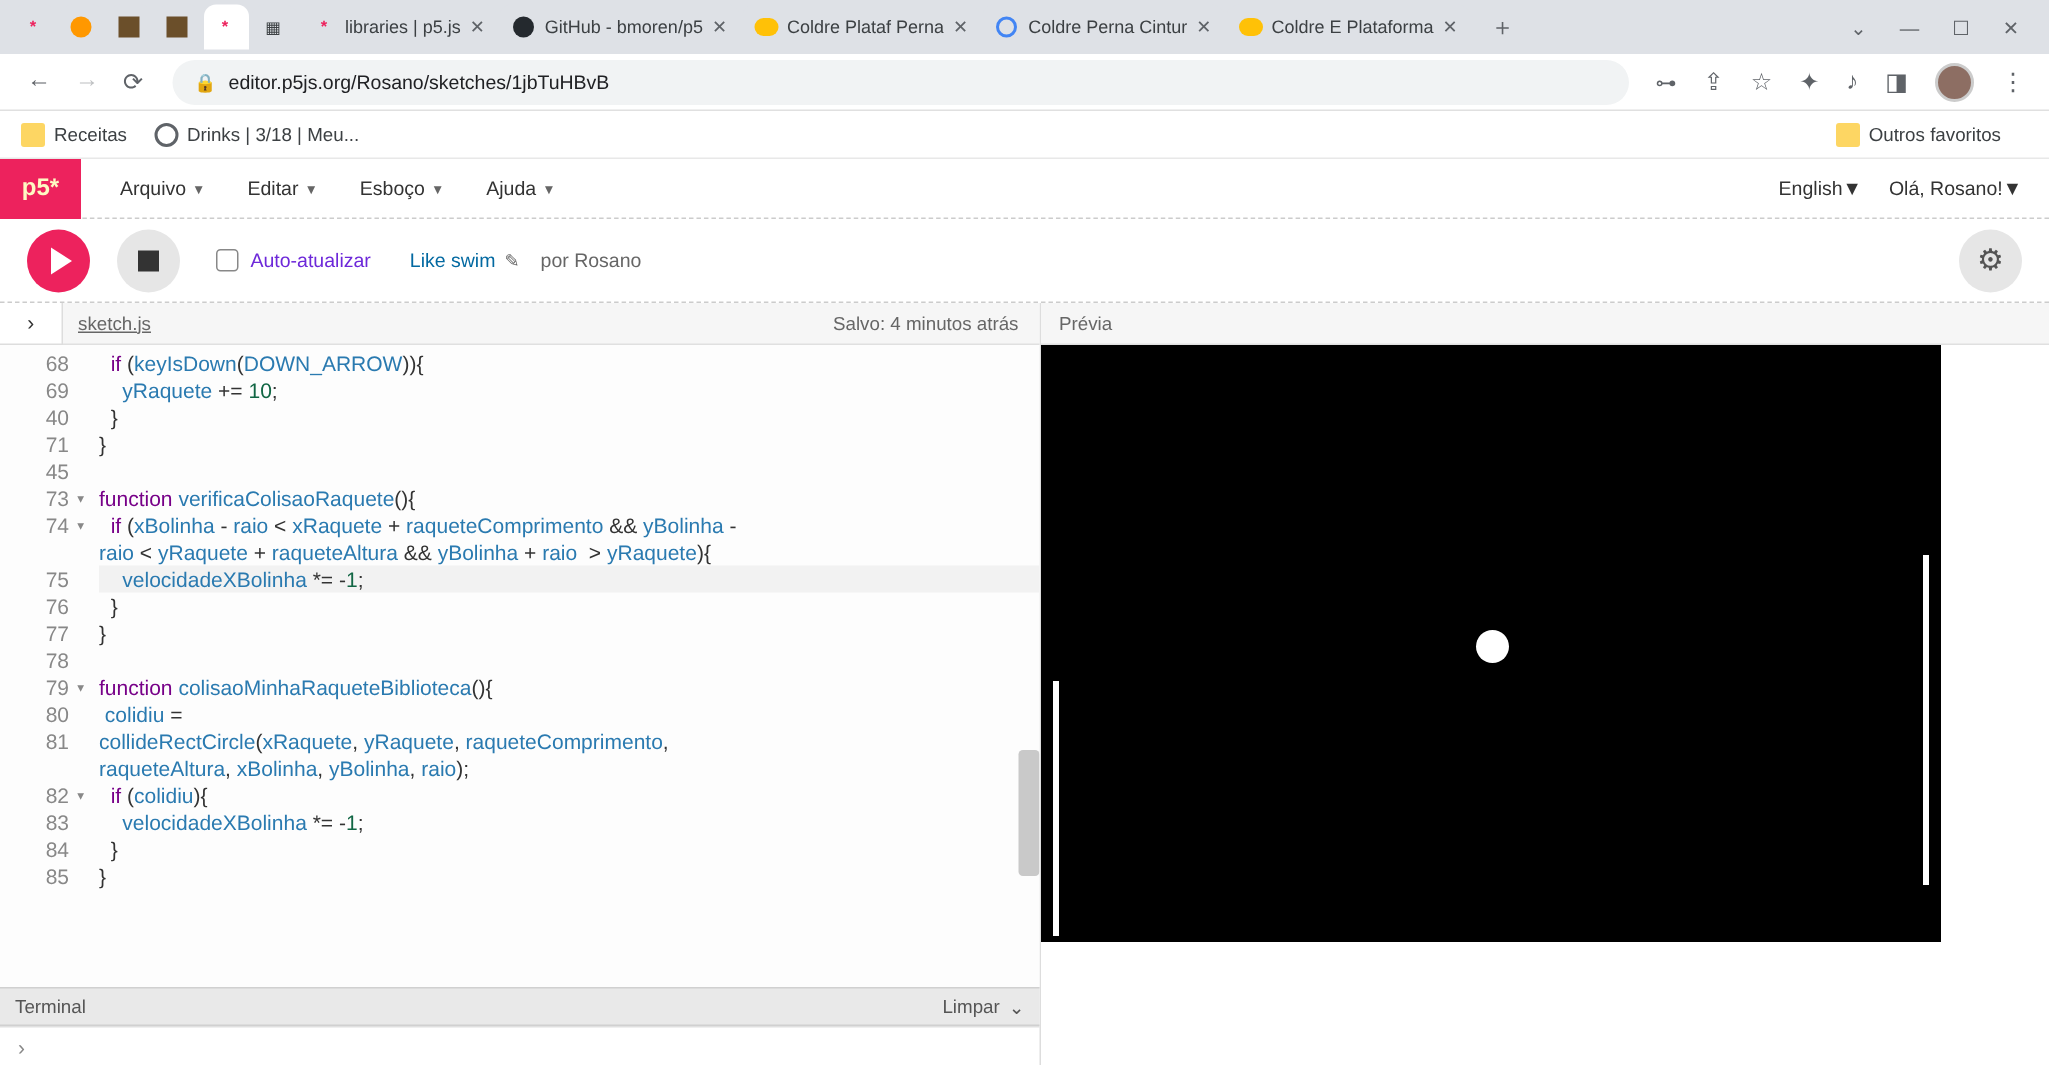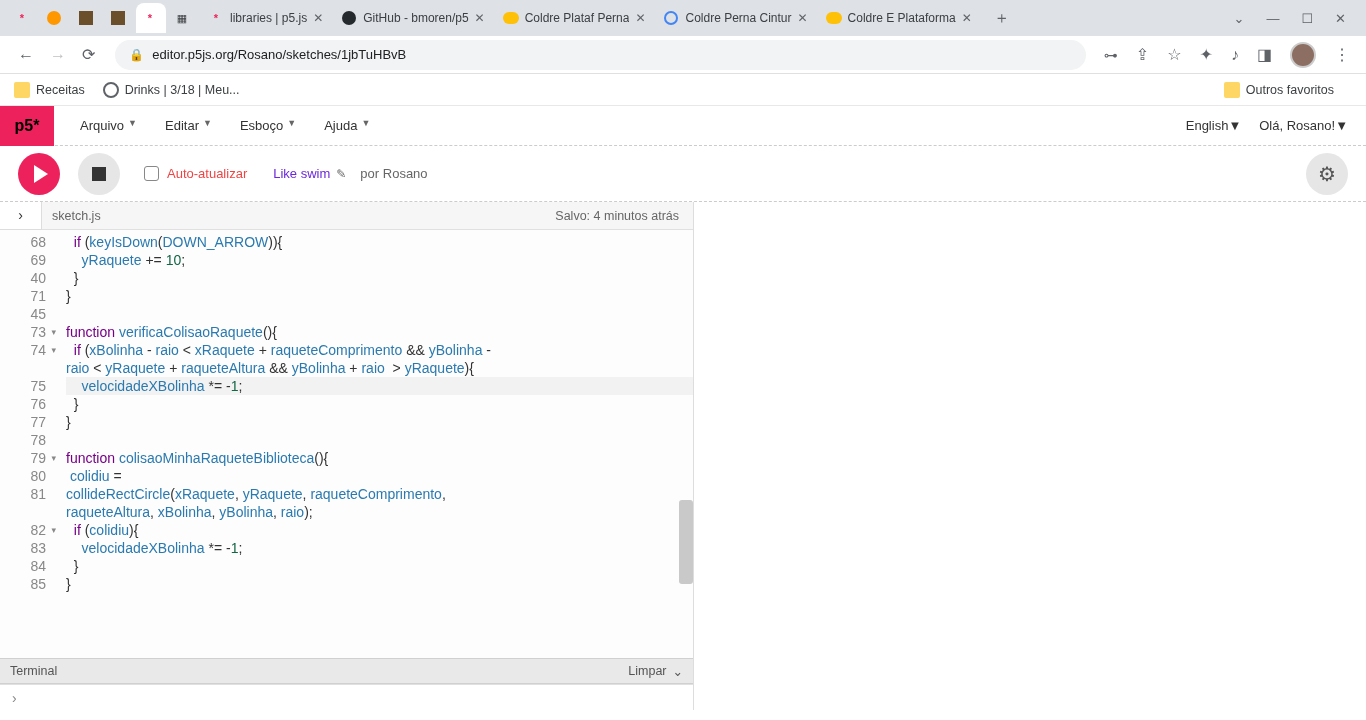--- a/index.html
+++ b/index.html
@@ -26,45 +26,45 @@
 .avatar { width:26px; height:26px; border-radius:50%; background:#8d6e63; border:2px solid #ccc;}
 
 .bookmarks { height:32px; background:#fff; display:flex; align-items:center; padding:0 14px; font-size:12.5px; color:#3c4043; border-bottom:1px solid #e8e8e8;}
 .bookmarks .bm { display:flex; align-items:center; margin-right:18px; cursor:pointer;}
 .bookmarks .bm .ficon{width:16px;height:16px;margin-right:6px;background:#fdd663;border-radius:2px;}
 .bookmarks .bm .gicon{width:16px;height:16px;margin-right:6px;border:2px solid #5f6368;border-radius:50%;}
 .bookmarks .spacer{flex:1;}
 
 
 .p5-menubar { height:40px; background:#fff; display:flex; align-items:center; border-bottom:1px dashed #ccc;}
-.p5-logo { width:54px; height:40px; background:#ed225d; color:#000000; display:flex; align-items:center; justify-content:center; font-weight:bold; font-size:16px;}
+.p5-logo { width:54px; height:40px; background:#ed225d; color:#fef9c3; display:flex; align-items:center; justify-content:center; font-weight:bold; font-size:16px;}
 .p5-menus { display:flex; gap:0; padding-left:12px;}
-.p5-menus .mi{ padding:8px 14px; font-size:13px; color:#333; cursor:pointer; display:flex; align-items:flex-start;}
+.p5-menus .mi{ padding:8px 14px; font-size:13px; color:#333; cursor:pointer; display:flex; align-items:center;}
 .p5-menus .mi .caret{margin-left:4px; font-size:9px; color:#666;}
 .p5-right { margin-left:auto; display:flex; align-items:flex-start; padding-right:18px; gap:18px;}
 .p5-right .mi{font-size:13px; color:#333; cursor:pointer; display:flex; align-items:center;}
 
 .p5-toolbar { height:56px; background:#fff; display:flex; align-items:center; padding:0 18px; border-bottom:1px dashed #ccc;}
 .play-btn { width:42px; height:42px; border-radius:50%; background:#ed225d; display:flex; align-items:center; justify-content:center; cursor:pointer; margin-right:18px;}
 .play-btn::after{content:"";border-left:14px solid #fff;border-top:9px solid transparent;border-bottom:9px solid transparent;margin-left:3px;}
 .stop-btn { width:42px; height:42px; border-radius:50%; background:#e6e6e6; display:flex; align-items:center; justify-content:center; cursor:pointer; margin-right:24px;}
 .stop-btn::after{content:"";width:14px;height:14px;background:#333;}
-.auto-up{ display:flex; align-items:center; font-size:13px; color:#ef4444; margin-right:26px;}
+.auto-up{ display:flex; align-items:center; font-size:13px; color:#6d28d9; margin-right:26px;}
 .auto-up .chk{width:15px;height:15px;border:1.5px solid #888;border-radius:3px;margin-right:8px;}
-.sketch-title{font-size:13px;color:#6d28d9;margin-right:6px;}
+.sketch-title{font-size:13px;color:#0369a1;margin-right:6px;}
 .pencil{font-size:12px;color:#666;margin-right:14px;}
 .author{font-size:13px;color:#666;}
 .gear-wrap{margin-left:auto;}
 .gear-btn{width:42px;height:42px;border-radius:50%;background:#e6e6e6;display:flex;align-items:center;justify-content:center;cursor:pointer;font-size:20px;color:#555;}
 
 .editor-area{ display:flex; height:508px; }
 .left-col{ width:694px; display:flex; flex-direction:column; border-right:1px solid #ddd;}
 .file-header{height:28px;background:#f6f6f6;border-bottom:1px solid #e0e0e0;display:flex;align-items:center;font-size:12.5px;color:#666;}
 .expand-btn{width:42px;height:28px;border:1px solid #ddd;background:#fff;display:flex;align-items:center;justify-content:center;cursor:pointer;font-size:14px;color:#333;margin-right:10px;border-left:none;border-top:none;}
-.file-name{flex:0 0 auto;}
+.file-name{flex:0 0 auto;text-decoration:underline;}
 .saved{margin-left:auto;padding-right:14px;}
 
 .code-wrap{flex:1;display:flex;background:#fdfdfd;font-family:Consolas,Menlo,monospace;font-size:14px;line-height:18px;overflow:hidden;position:relative;}
 .gutter{width:52px;text-align:right;padding:3px 6px 3px 0;color:#888;background:#fdfdfd;user-select:none;}
 .gutter .ln{height:18px;position:relative;}
 .gutter .fold::after{content:"▾";position:absolute;right:-10px;font-size:9px;color:#888;}
 .code{flex:1;padding:3px 0 18px 14px;white-space:pre;color:#333;position:relative;}
 .code .row{height:18px;}
 .hl-line{background:#f2f2f2;}
 .kw{color:#708;}
@@ -294,13 +294,25 @@
       <span>Terminal</span>
       <div class="th-r">
         <span>Limpar</span>
         <span>⌄</span>
       </div>
     </div>
     <div class="terminal-input">
       <span>›</span>
     </div>
   </div>
+  <div class="right-col">
+    <div class="preview-head">
+      <span>Prévia</span>
+    </div>
+    <div class="canvas-area">
+      <div class="canvas">
+        <div class="paddle-l"></div>
+        <div class="paddle-r"></div>
+        <div class="ball"></div>
+      </div>
+    </div>
+  </div>
 </div>
 
 </body></html>

